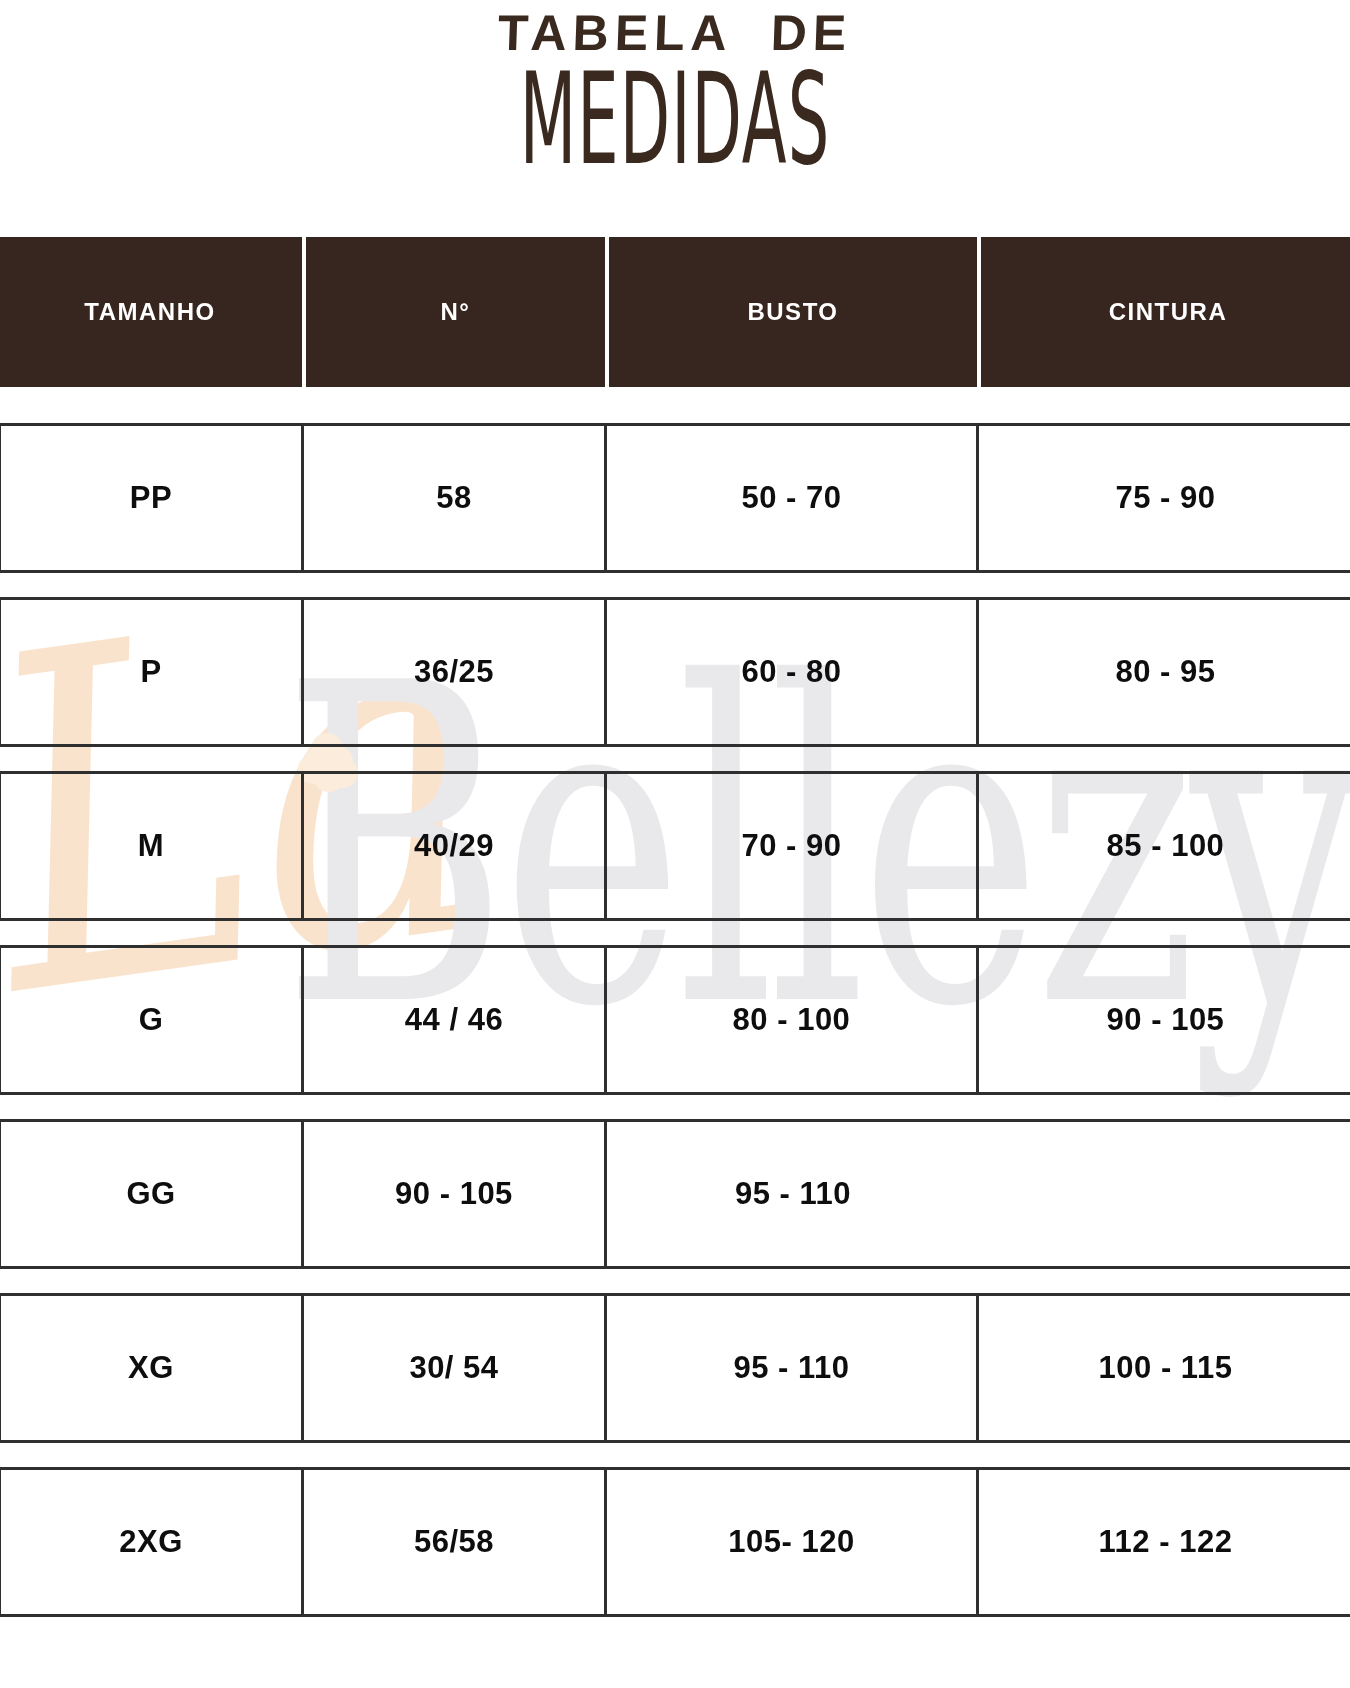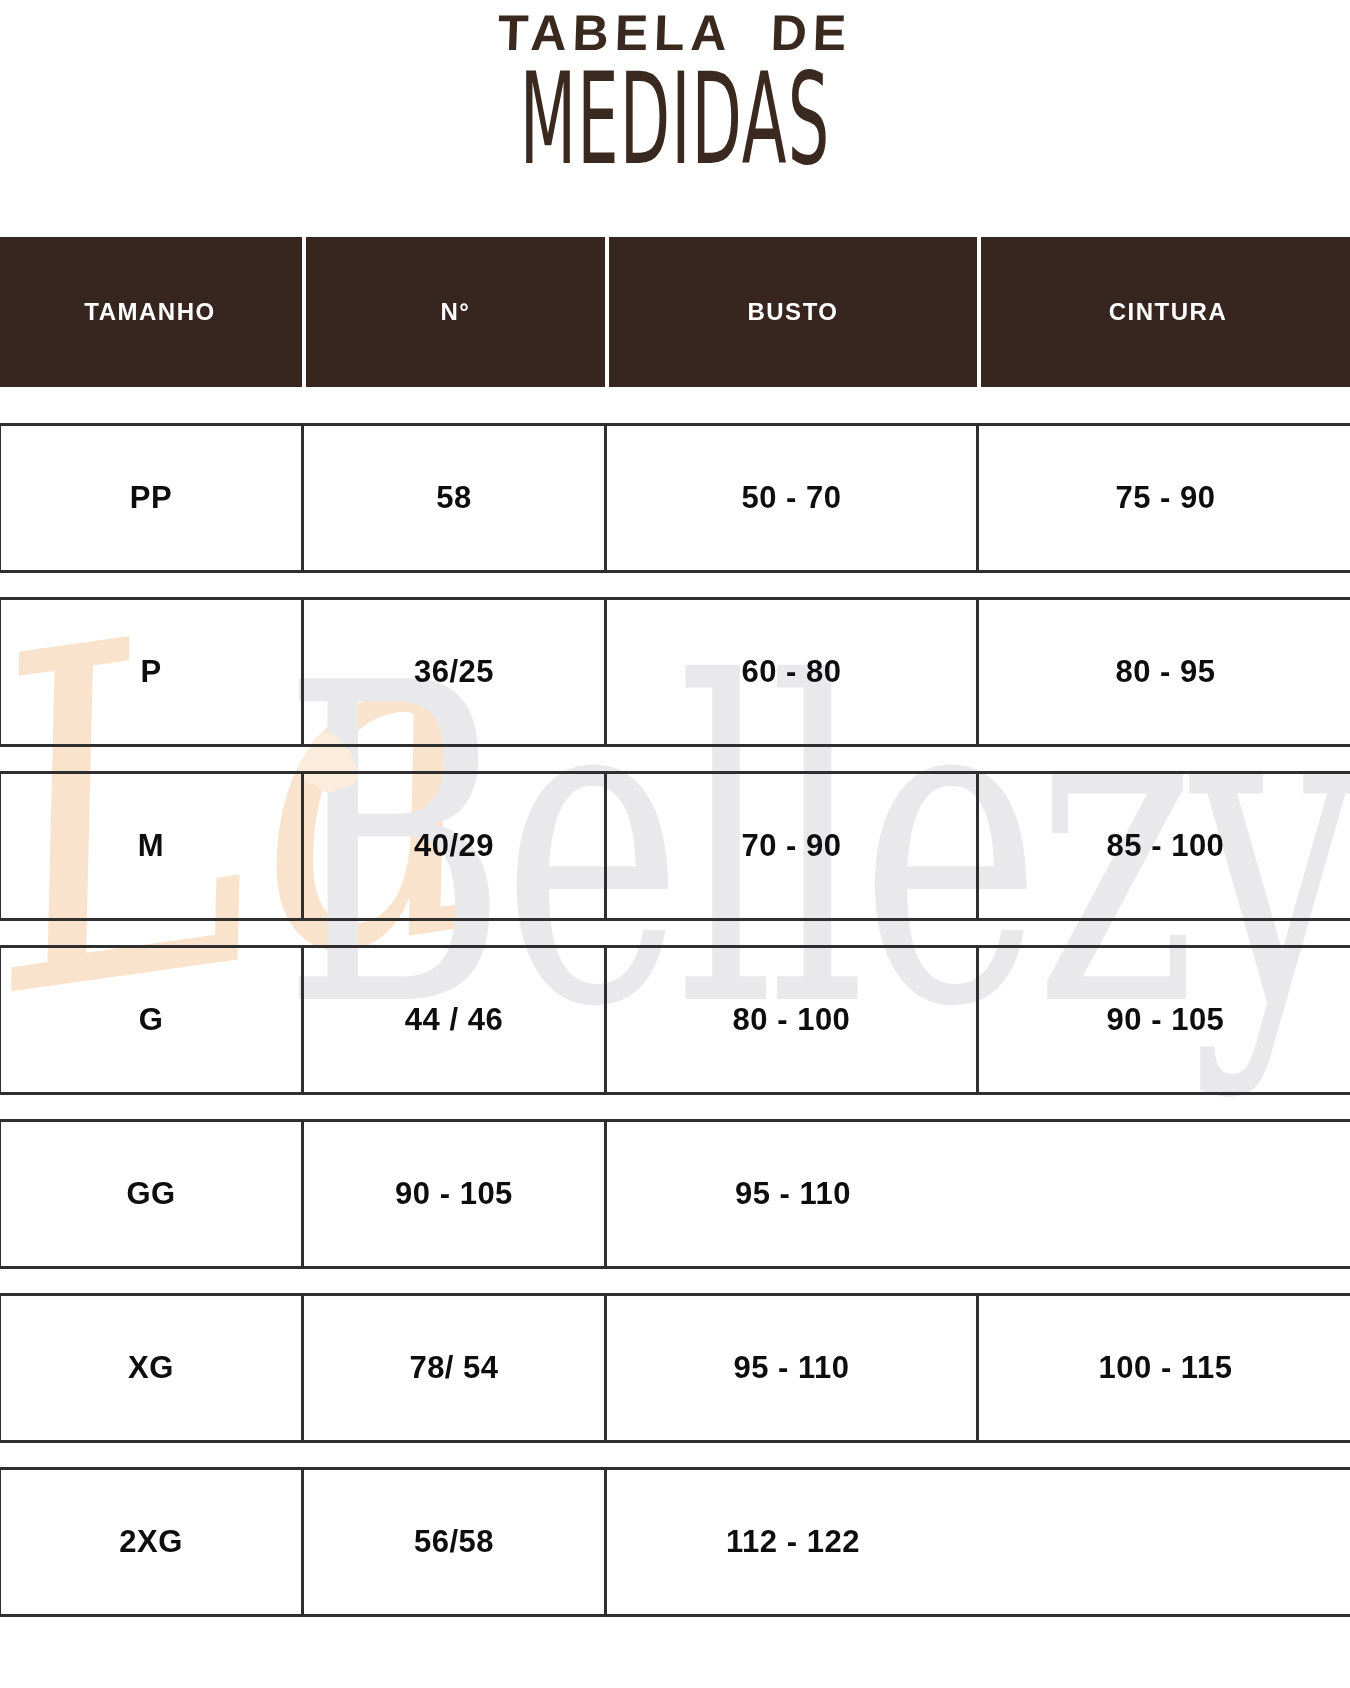--- a/index.html
+++ b/index.html
@@ -160,24 +160,25 @@
   </div>
 
   <div class="trow r5">
     <div class="cell">GG</div>
     <div class="cell">90 - 105</div>
     <div class="cell">95 - 110</div>
   </div>
 
   <div class="trow r6">
     <div class="cell">XG</div>
-    <div class="cell">78/ 54</div>
+    <div class="cell">30/ 54</div>
     <div class="cell">95 - 110</div>
     <div class="cell">100 - 115</div>
   </div>
 
   <div class="trow r7">
     <div class="cell">2XG</div>
     <div class="cell">56/58</div>
+    <div class="cell">105- 120</div>
     <div class="cell">112 - 122</div>
   </div>
 
 </div>
 
 </body></html>

